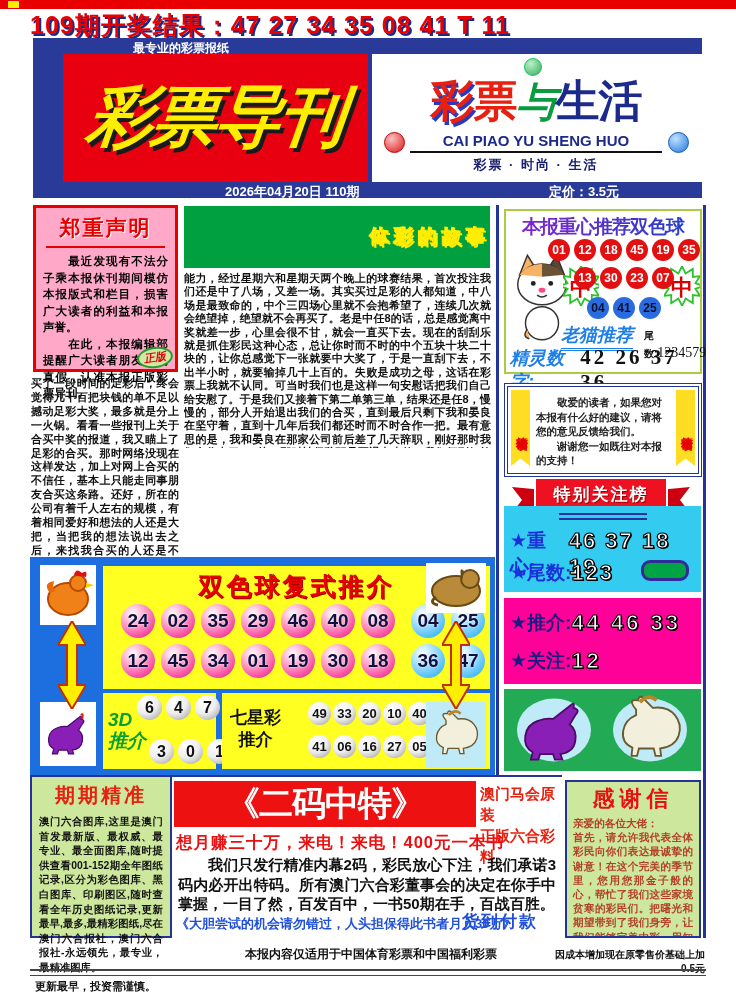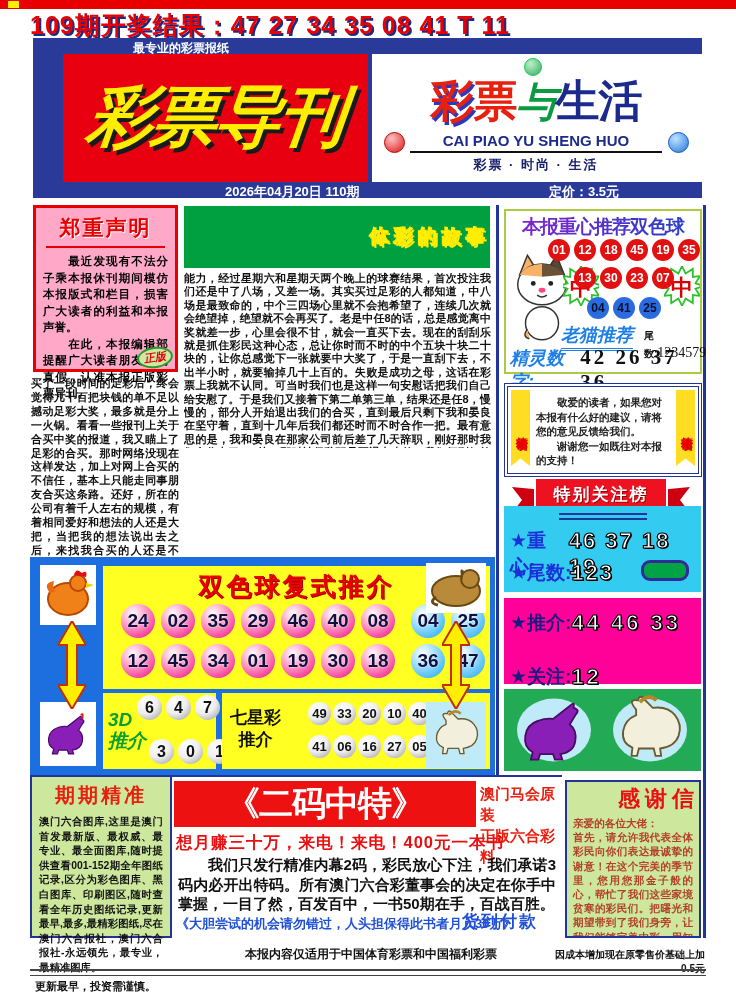--- a/index.html
+++ b/index.html
@@ -179,21 +179,21 @@
     </div>
     <div class="abs" style="right:12px;top:54px;width:42px;height:15px;background:#00a444;
                 border:3px solid #332a99;border-radius:9px;"></div>
   </div>
 
   <div class="abs" style="left:504px;top:598px;width:197px;height:86px;background:#ff0099;">
     <div class="abs row" style="left:6px;top:12px;">
       <span class="b" style="font-size:19px;color:#1a1a80;">★推介:</span>
       <span class="b stroke-white" style="font-size:22px;letter-spacing:3px;">44 46 33</span>
     </div>
-    <div class="abs row" style="left:6px;top:50px;margin-top:16px;">
+    <div class="abs row" style="left:6px;top:50px;">
       <span class="b" style="font-size:19px;color:#1a1a80;">★关注:</span>
       <span class="b stroke-white" style="font-size:22px;letter-spacing:3px;">12</span>
     </div>
   </div>
 
   <div class="abs" style="left:504px;top:689px;width:197px;height:82px;background:#22aa55;">
     <svg class="abs" viewBox="0 0 90 80" style="left:6px;top:4px;width:88px;height:74px;">
       <ellipse cx="45" cy="40" rx="40" ry="34" fill="#bfeaf7"></ellipse>
       <path d="M62,14 q6,-6 4,2 q8,2 2,8 l-6,10 q8,6 6,18 q-2,12 -16,14 l2,6 -8,0 -2,-6 -14,0 -2,6 -8,0 2,-8 q-10,-6 -8,-18 q2,-12 14,-16 q8,-3 16,-2 z" fill="#8a1fb8" stroke="#4a0a66" stroke-width="2"></path>
     </svg>
@@ -328,21 +328,21 @@
       <div>澳门马会原装</div>
       <div>正版六合彩料</div>
     </div>
     <div class="abs b" style="left:4px;top:55px;width:382px;font-size:16.5px;color:#e81010;letter-spacing:1px;">想月赚三十万，来电！来电！400元一本书</div>
     <div class="abs b jus" style="left:6px;top:78px;width:378px;font-size:15px;line-height:19.5px;color:#111;">　　我们只发行精准内幕2码，彩民放心下注，我们承诺3码内必开出特码。所有澳门六合彩董事会的决定在你手中掌握，一目了然，百发百中，一书50期在手，百战百胜。</div>
     <div class="abs b" style="left:4px;top:138px;font-size:13px;color:#2050d8;">《大胆尝试的机会请勿错过，人头担保得此书者月入30万》</div>
     <div class="abs b" style="right:24px;top:133px;font-size:17px;font-weight:900;color:#2050d8;letter-spacing:2px;">货到付款</div>
   </div>
 
   <div class="abs" style="left:565px;top:780px;width:132px;height:154px;background:#cde89c;border:2px solid #223399;overflow:hidden;">
-    <div class="b" style="text-align:right;margin-top:2px;font-size:22px;font-weight:900;color:#e81010;letter-spacing:5px;">感谢信</div>
+    <div class="b" style="text-align:center;margin-top:2px;font-size:22px;font-weight:900;color:#e81010;letter-spacing:5px;">感谢信</div>
     <div class="b preline jus" style="margin:2px 6px 0 6px;font-size:10.6px;line-height:14.2px;color:#b2402a;">亲爱的各位大佬：
 首先，请允许我代表全体彩民向你们表达最诚挚的谢意！在这个完美的季节里，您用您那金子般的心，帮忙了我们这些家境贫寒的彩民们。把曙光和期望带到了我们身旁，让我们能够完美中彩，用知识来改变未来的人生道路。你们的爱心让我们感受到社会的温暖，你们的好彩免除了我们贫困的后顾之忧，让我们渴望新生活的心倍受感</div>
   </div>
 
   <div class="abs b" style="left:236px;top:946px;width:270px;text-align:center;font-size:12px;color:#111;">本报内容仅适用于中国体育彩票和中国福利彩票</div>
   <div class="abs b" style="left:545px;top:948px;width:160px;text-align:right;font-size:10px;color:#111;">因成本增加现在原零售价基础上加0.5元</div>
   <div class="abs" style="left:30px;top:969px;width:676px;height:4px;border-top:2px solid #444;border-bottom:1px solid #444;"></div>
   <div class="abs b" style="left:35px;top:979px;font-size:11px;color:#111;">更新最早，投资需谨慎。</div>
 
 </div>

